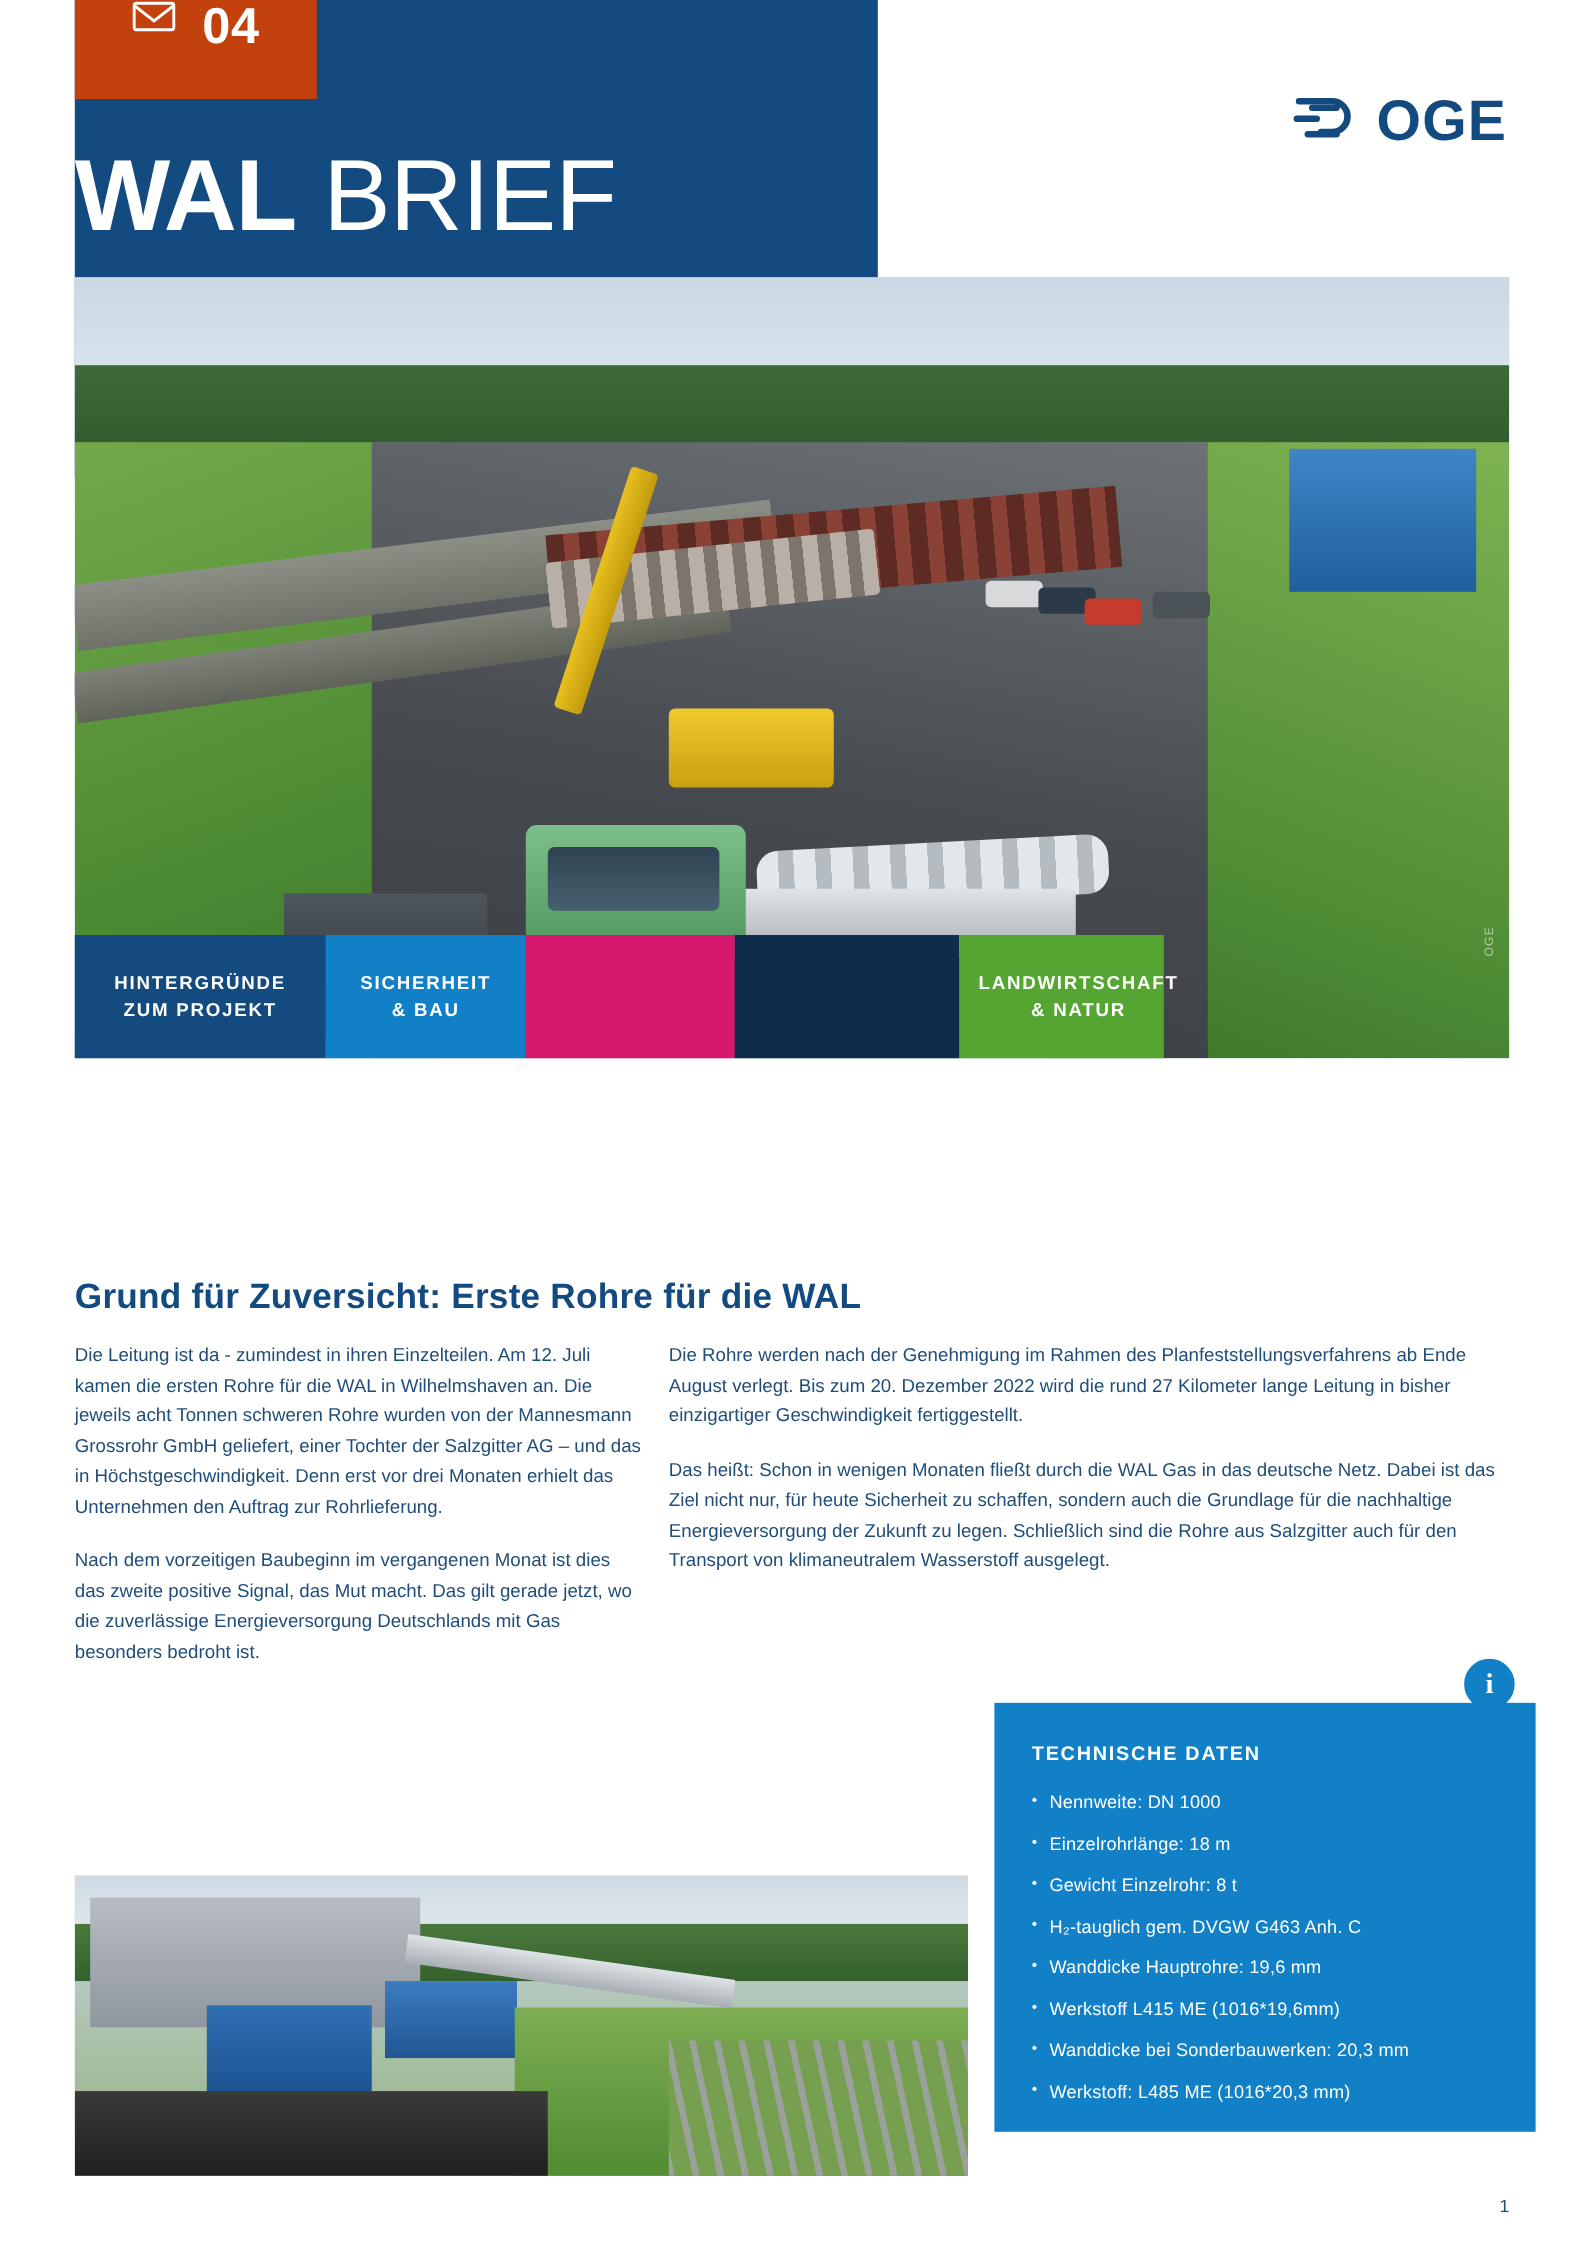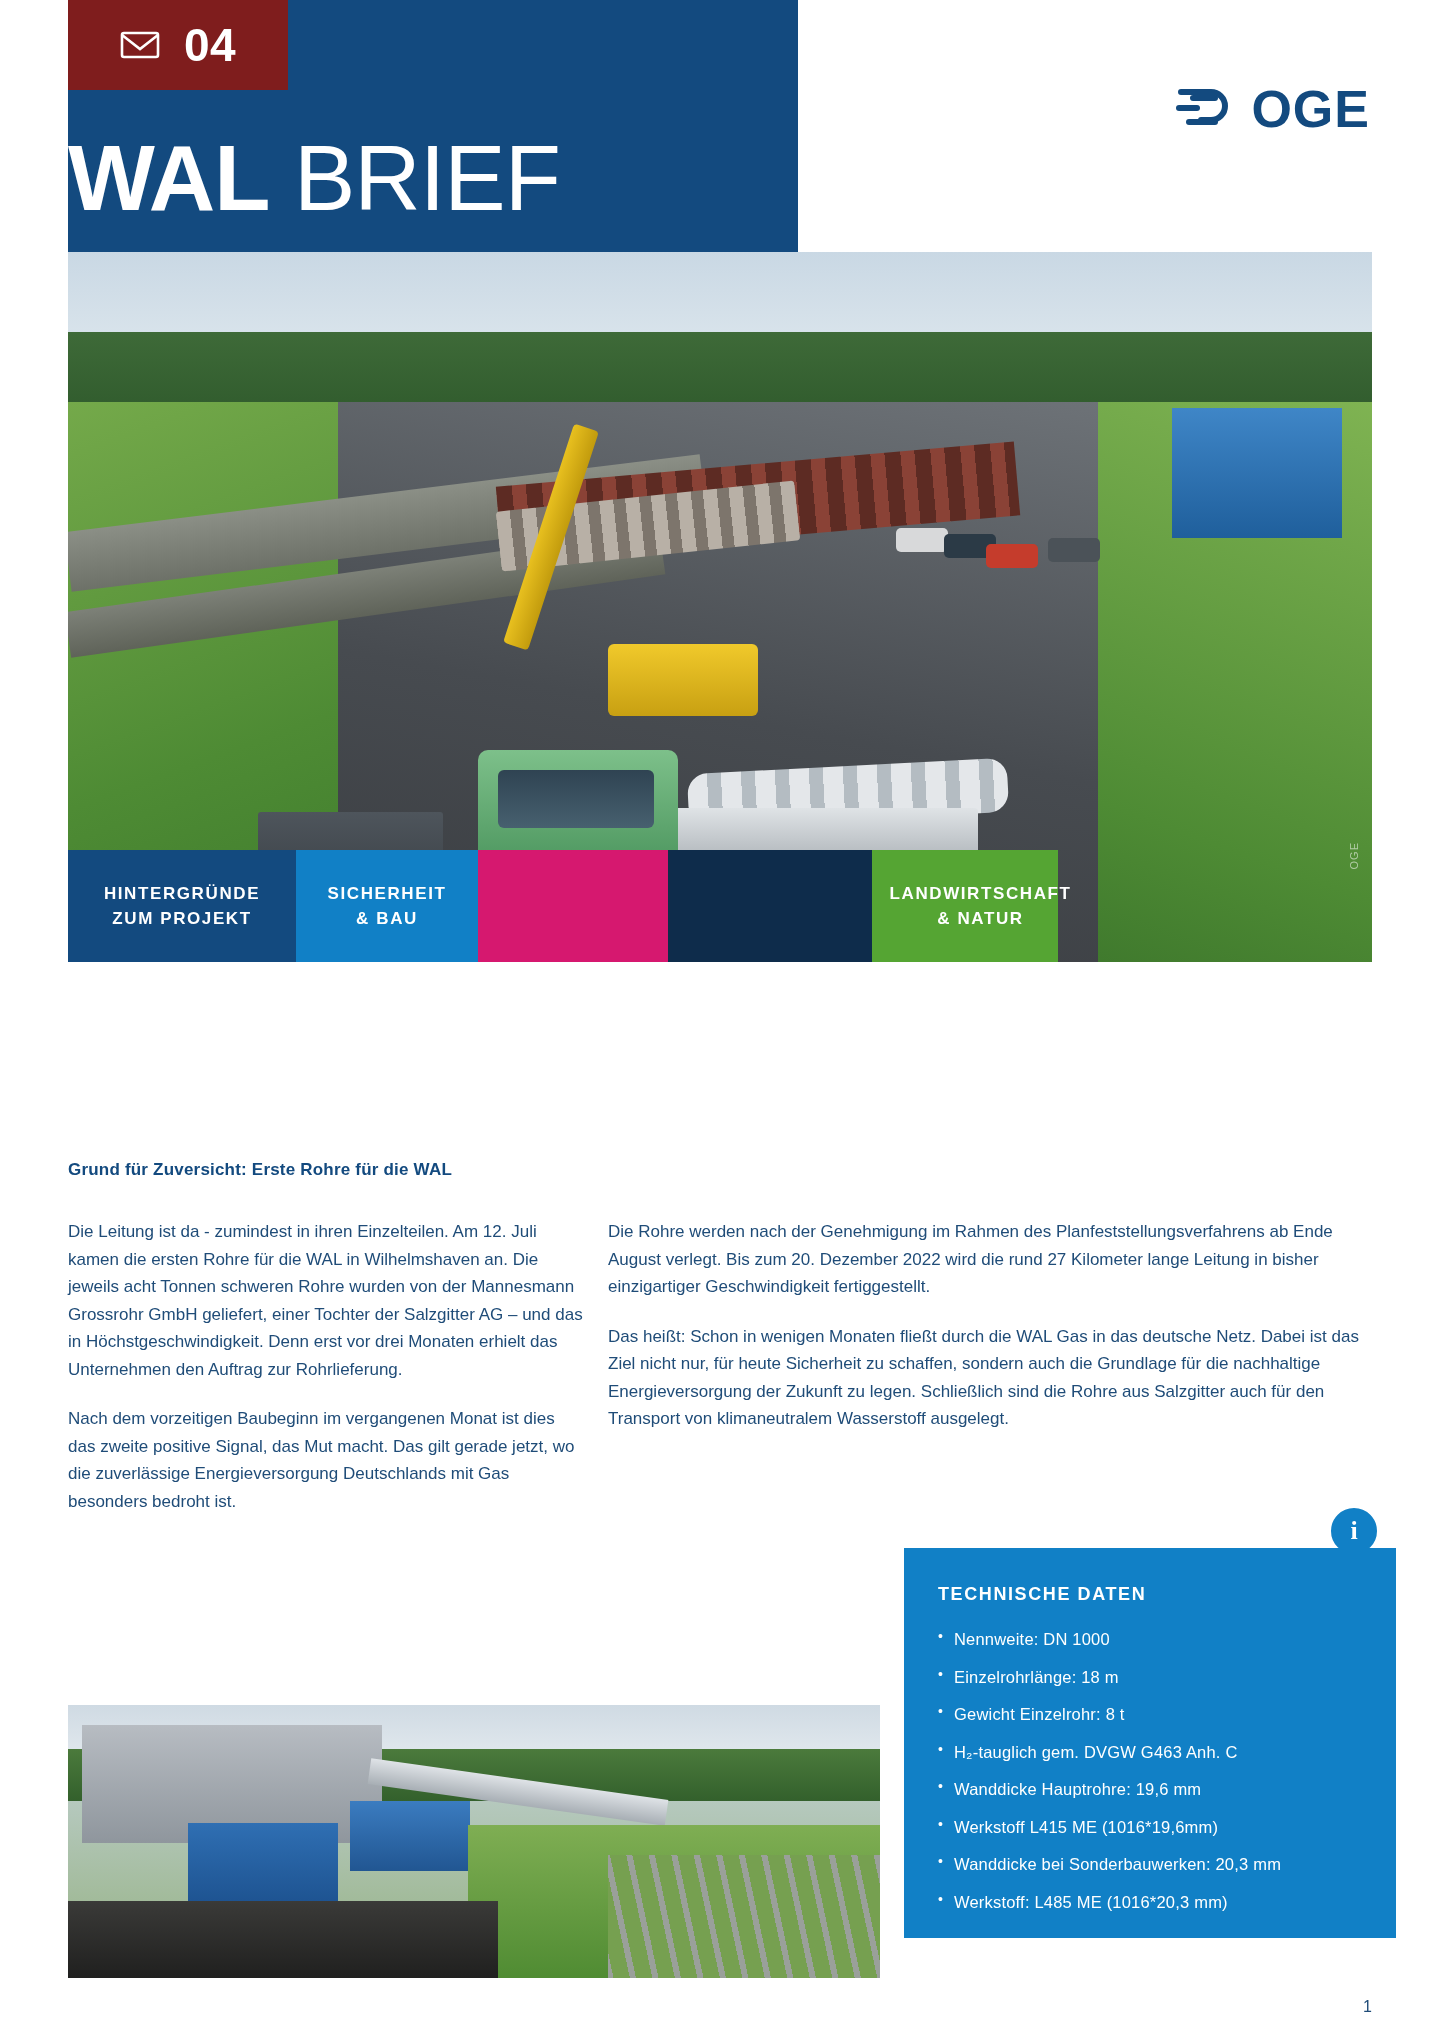--- a/index.html
+++ b/index.html
@@ -25,23 +25,22 @@
     width: 730px;
     height: 434px;
     background: #134a7f;
   }
   .issue-tag {
     position: absolute;
     left: 68px;
     top: 0;
     width: 220px;
     height: 90px;
-    background: #7f1d1d;
+    background: #c2410c;
     display: flex;
-    align-items: center;
     justify-content: center;
     gap: 24px;
     color: #ffffff;
   }
   .issue-tag .env-icon svg { display: block; }
   .issue-tag .issue-num {
     font-size: 46px;
     font-weight: bold;
     letter-spacing: 0.5px;
     line-height: 1;
@@ -226,21 +225,21 @@
     line-height: 1.5;
     padding: 0 14px;
   }
 
   
   .article-title {
     position: absolute;
     left: 68px;
     top: 1160px;
     color: #134a7f;
-    font-size: 17px;
+    font-size: 32px;
     font-weight: bold;
     letter-spacing: 0.2px;
     text-align: right;
   }
   .col {
     position: absolute;
     top: 1218px;
     color: #1f4c78;
     font-size: 17px;
     line-height: 1.62;

